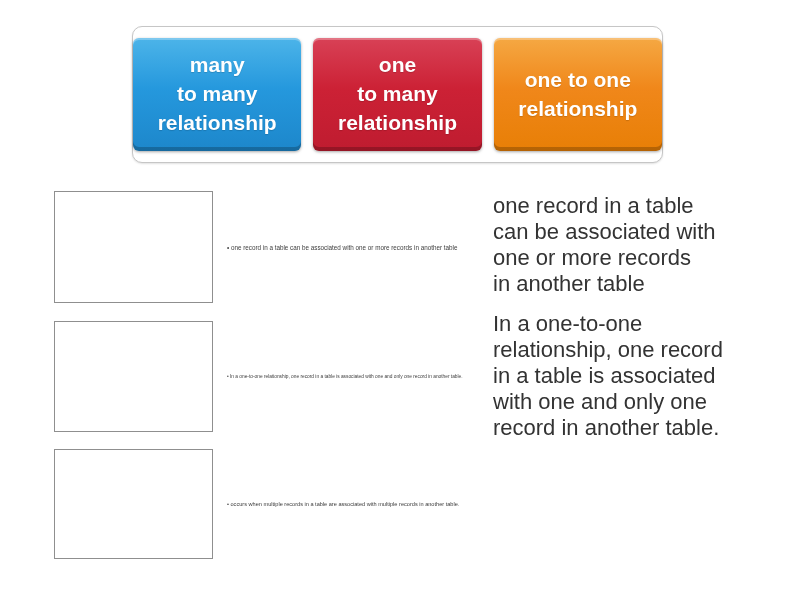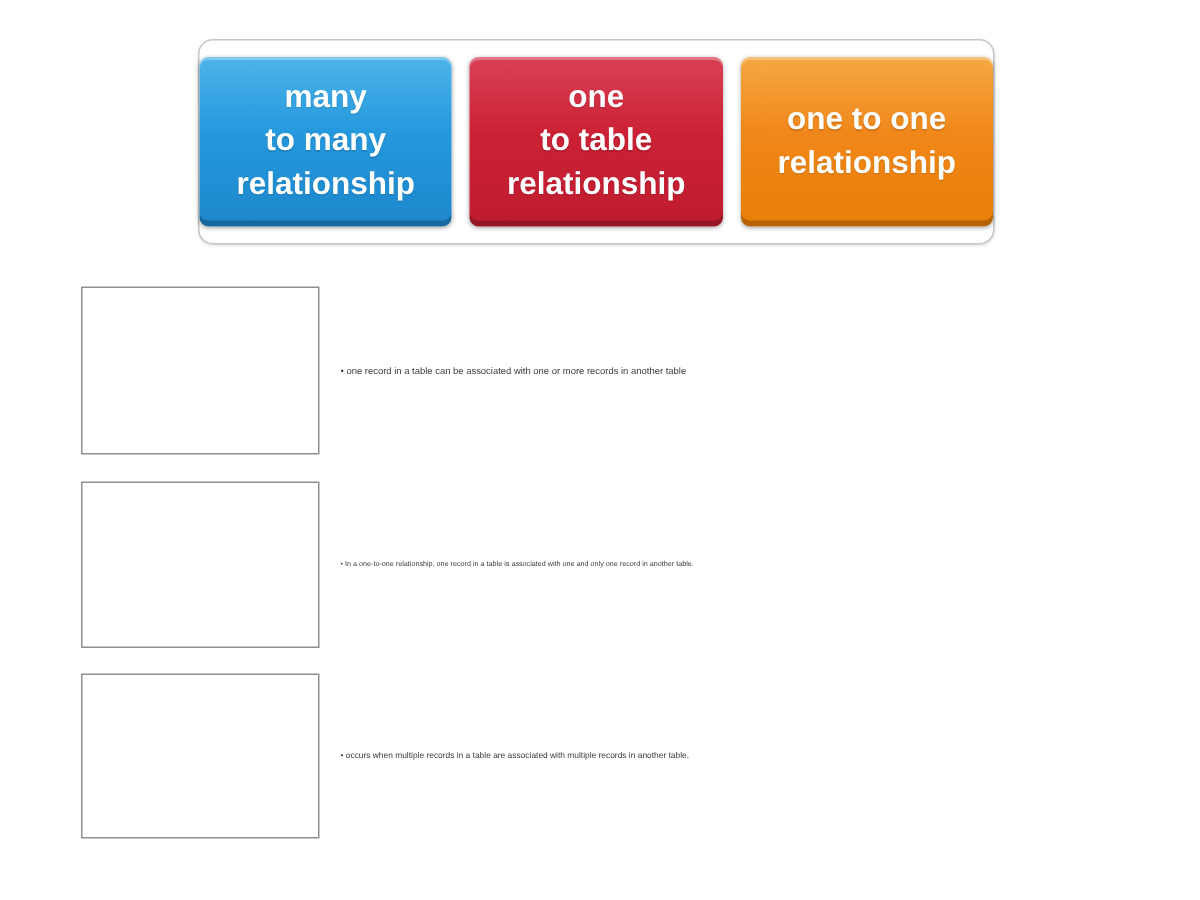--- a/index.html
+++ b/index.html
@@ -93,37 +93,46 @@
 <div class="stage">
 
   <div class="keyword-tray">
     <div class="keyword-card" style="background: linear-gradient(rgb(76, 180, 233) 0%, rgb(37, 152, 221) 45%, rgb(29, 135, 203) 100%);">
       <span class="card-label">many
 to many
 relationship</span>
     </div>
     <div class="keyword-card" style="background: linear-gradient(rgb(216, 65, 86) 0%, rgb(204, 33, 53) 45%, rgb(191, 28, 48) 100%);">
       <span class="card-label">one
-to table
+to many
 relationship</span>
     </div>
     <div class="keyword-card" style="background: linear-gradient(rgb(245, 168, 67) 0%, rgb(240, 135, 26) 45%, rgb(232, 127, 6) 100%);">
       <span class="card-label">one to one
 relationship</span>
     </div>
   </div>
 
   <div class="match-row row-1">
     <div class="drop-box"></div>
     <div class="clue-small">• one record in a table can be associated with one or more records in another table</div>
   </div>
+  <div class="definition definition-1">one record in a table
+can be associated with
+one or more records
+in another table</div>
 
   <div class="match-row row-2">
     <div class="drop-box"></div>
     <div class="clue-small">• In a one-to-one relationship, one record in a table is associated with one and only one record in another table.</div>
   </div>
+  <div class="definition definition-2">In a one-to-one
+relationship, one record
+in a table is associated
+with one and only one
+record in another table.</div>
 
   <div class="match-row row-3">
     <div class="drop-box"></div>
     <div class="clue-small">• occurs when multiple records in a table are associated with multiple records in another table.</div>
   </div>
 
 </div>
 
 </body></html>

